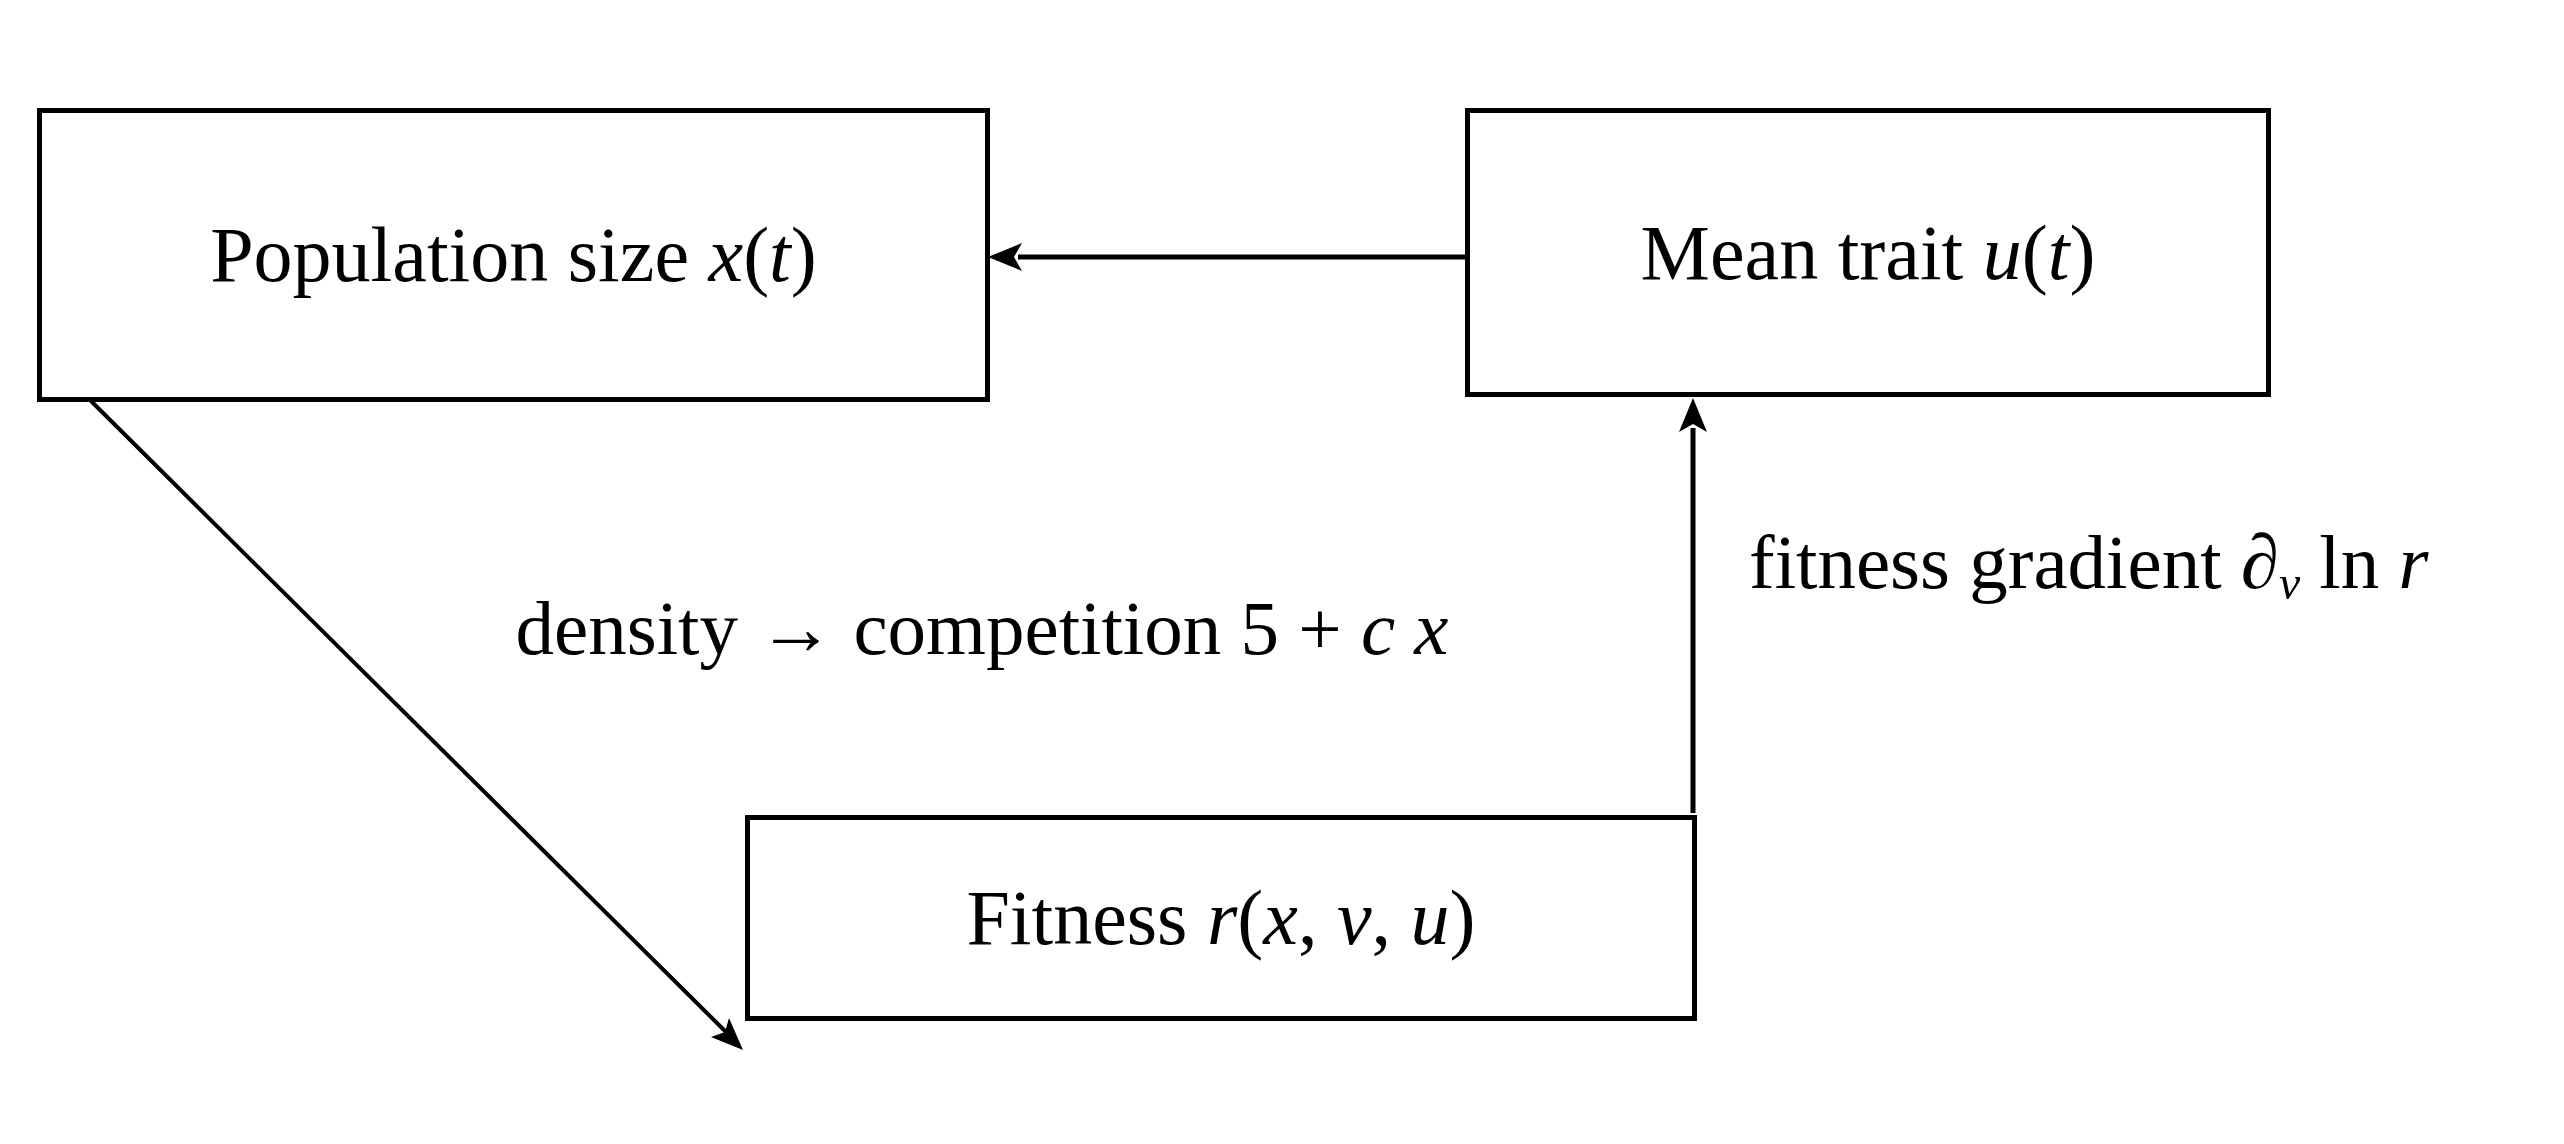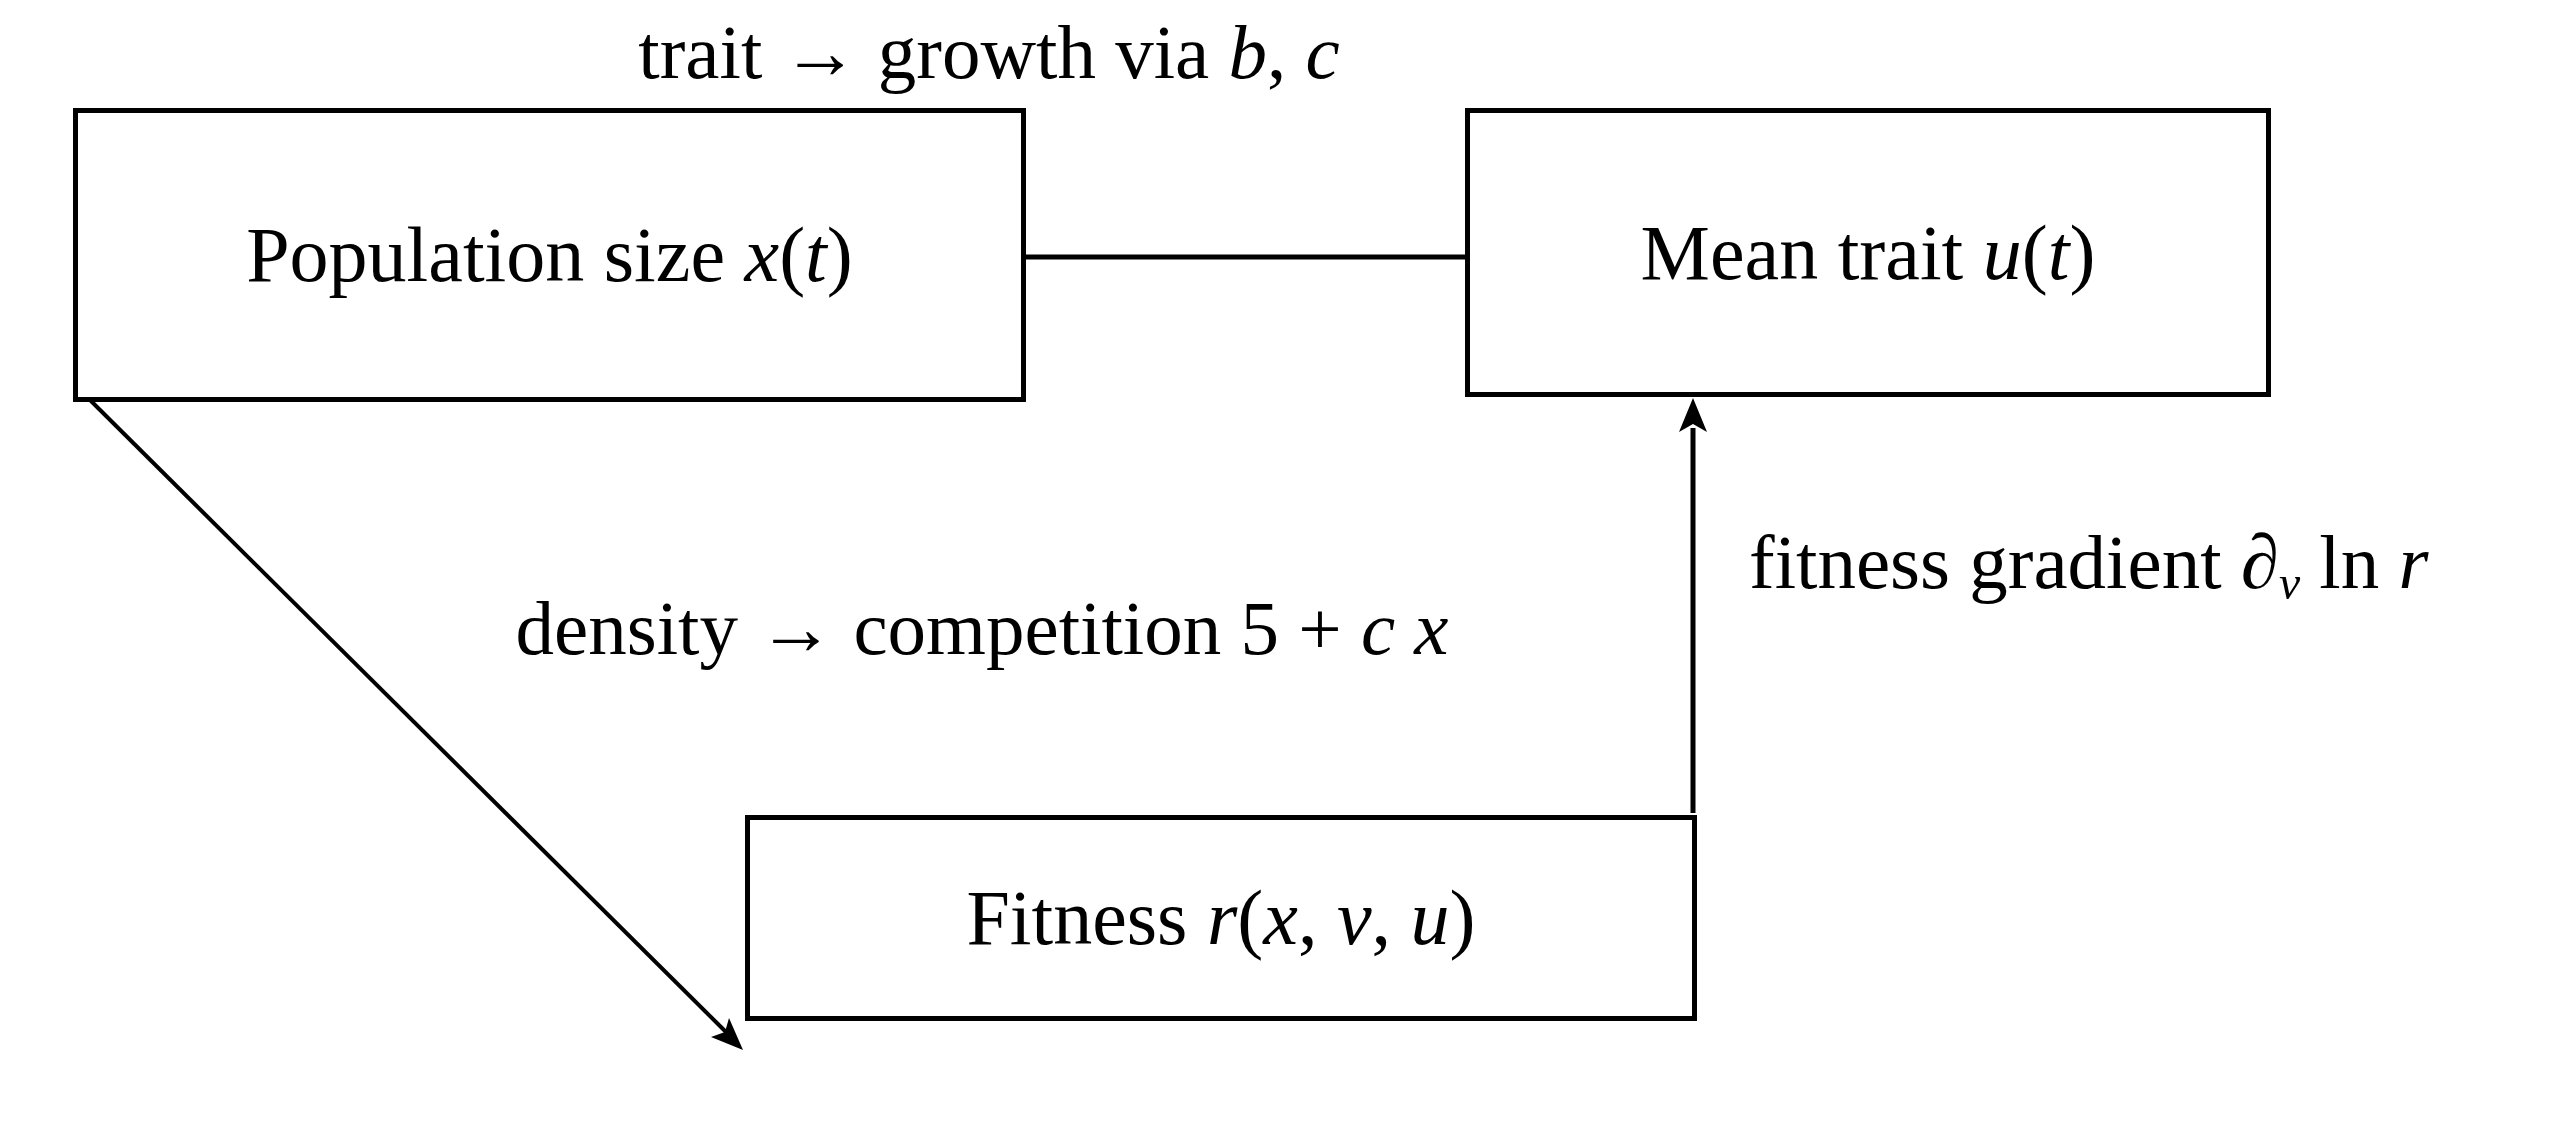--- a/index.html
+++ b/index.html
@@ -23,21 +23,21 @@
     position: absolute;
     box-sizing: border-box;
     border: 5px solid var(--ink);
     background: var(--bg);
     display: flex;
     align-items: center;
     justify-content: center;
     font-size: 78px;
     white-space: nowrap;
   }
-  #box-population { left: 37px;   top: 108px; width: 953px; height: 294px; margin-left: 36px; }
+  #box-population { left: 37px;   top: 108px; width: 953px; height: 294px; }
   #box-mean-trait { left: 1465px; top: 108px; width: 806px; height: 289px; }
   #box-fitness    { left: 745px;  top: 815px; width: 952px; height: 206px; }
   .edge-label {
     position: absolute;
     font-size: 77px;
     white-space: nowrap;
     line-height: 1.15;
   }
   #label-trait-growth        { left: 989px;  top: 8px;   transform: translateX(-50%); }
   #label-density-competition { left: 982px;  top: 584px; transform: translateX(-50%); }
@@ -68,19 +68,18 @@
   </div>
 
   <div class="node" id="box-mean-trait">
     <span><span class="seg-rm">Mean trait </span><span class="seg-it">u</span><span class="seg-rm">(</span><span class="seg-it">t</span><span class="seg-rm">)</span></span>
   </div>
 
   <div class="node" id="box-fitness">
     <span><span class="seg-rm">Fitness </span><span class="seg-it">r</span><span class="seg-rm">(</span><span class="seg-it">x</span><span class="seg-rm">, </span><span class="seg-it">v</span><span class="seg-rm">, </span><span class="seg-it">u</span><span class="seg-rm">)</span></span>
   </div>
 
-  <div class="edge-label" id="label-trait-growth"><span class="seg-rm">trait → growth via </span><span class="seg-it">b</span><span class="seg-rm">, </span><span class="seg-it">c</span></div>
 
   <div class="edge-label" id="label-density-competition"><span class="seg-rm">density → competition 5 + </span><span class="seg-it">c x</span></div>
 
   <div class="edge-label" id="label-fitness-gradient"><span class="seg-rm">fitness gradient </span><span class="seg-it">∂</span><span class="seg-sub">v</span><span class="seg-rm"> ln </span><span class="seg-it">r</span></div>
 
 </div>
 
 </body></html>

